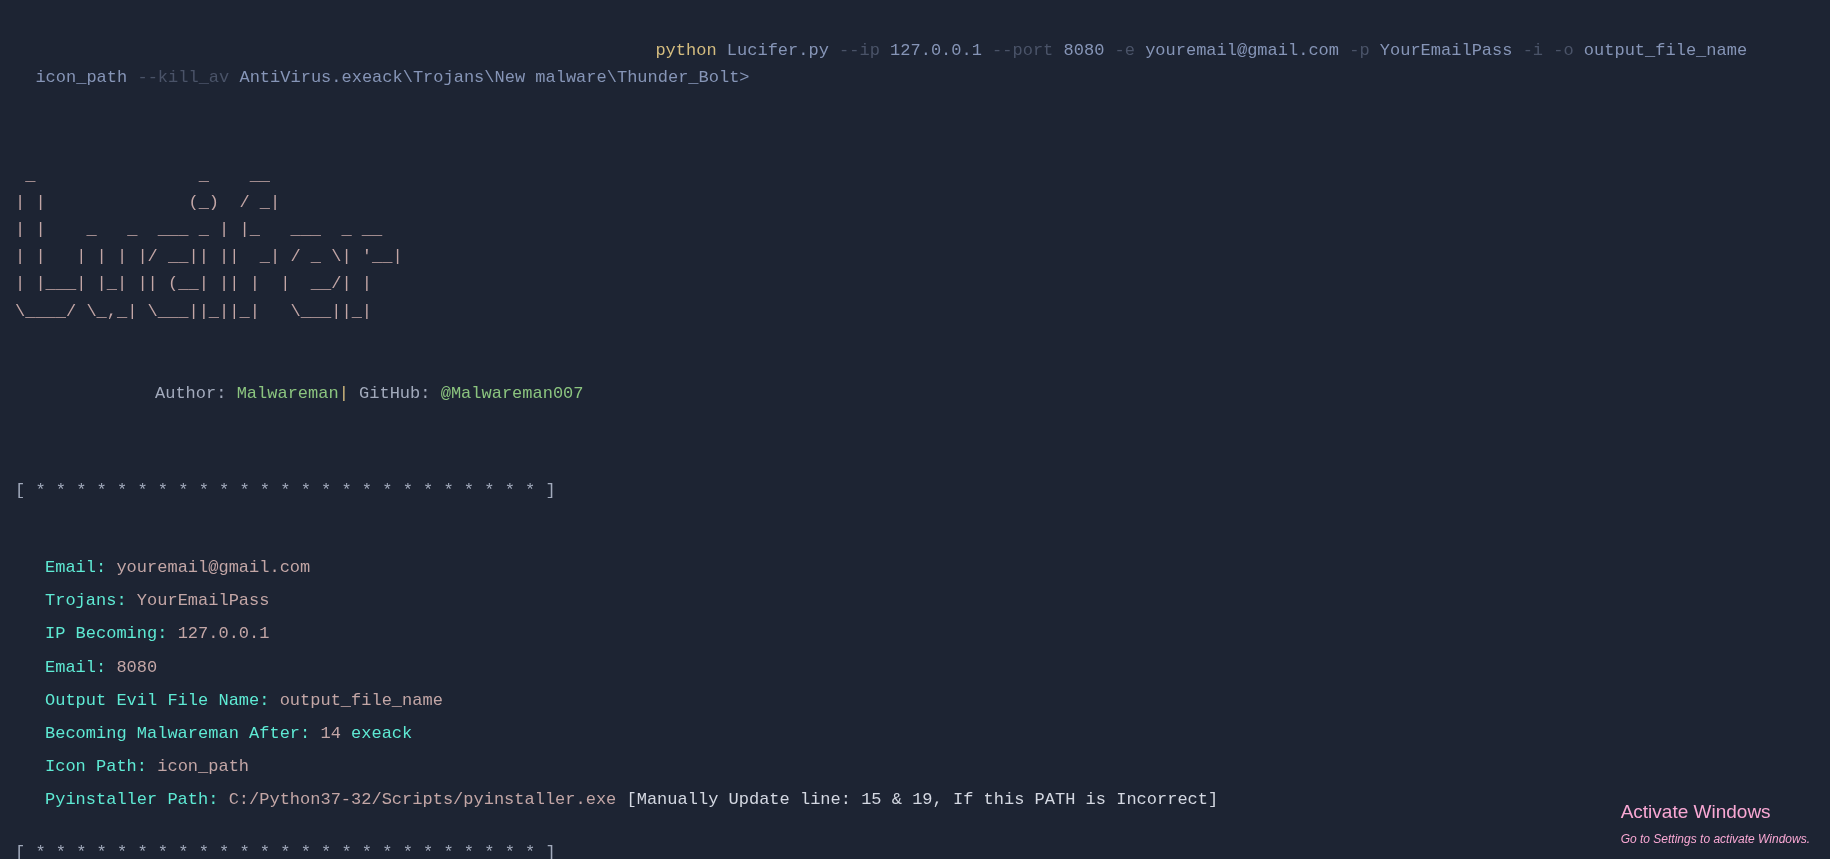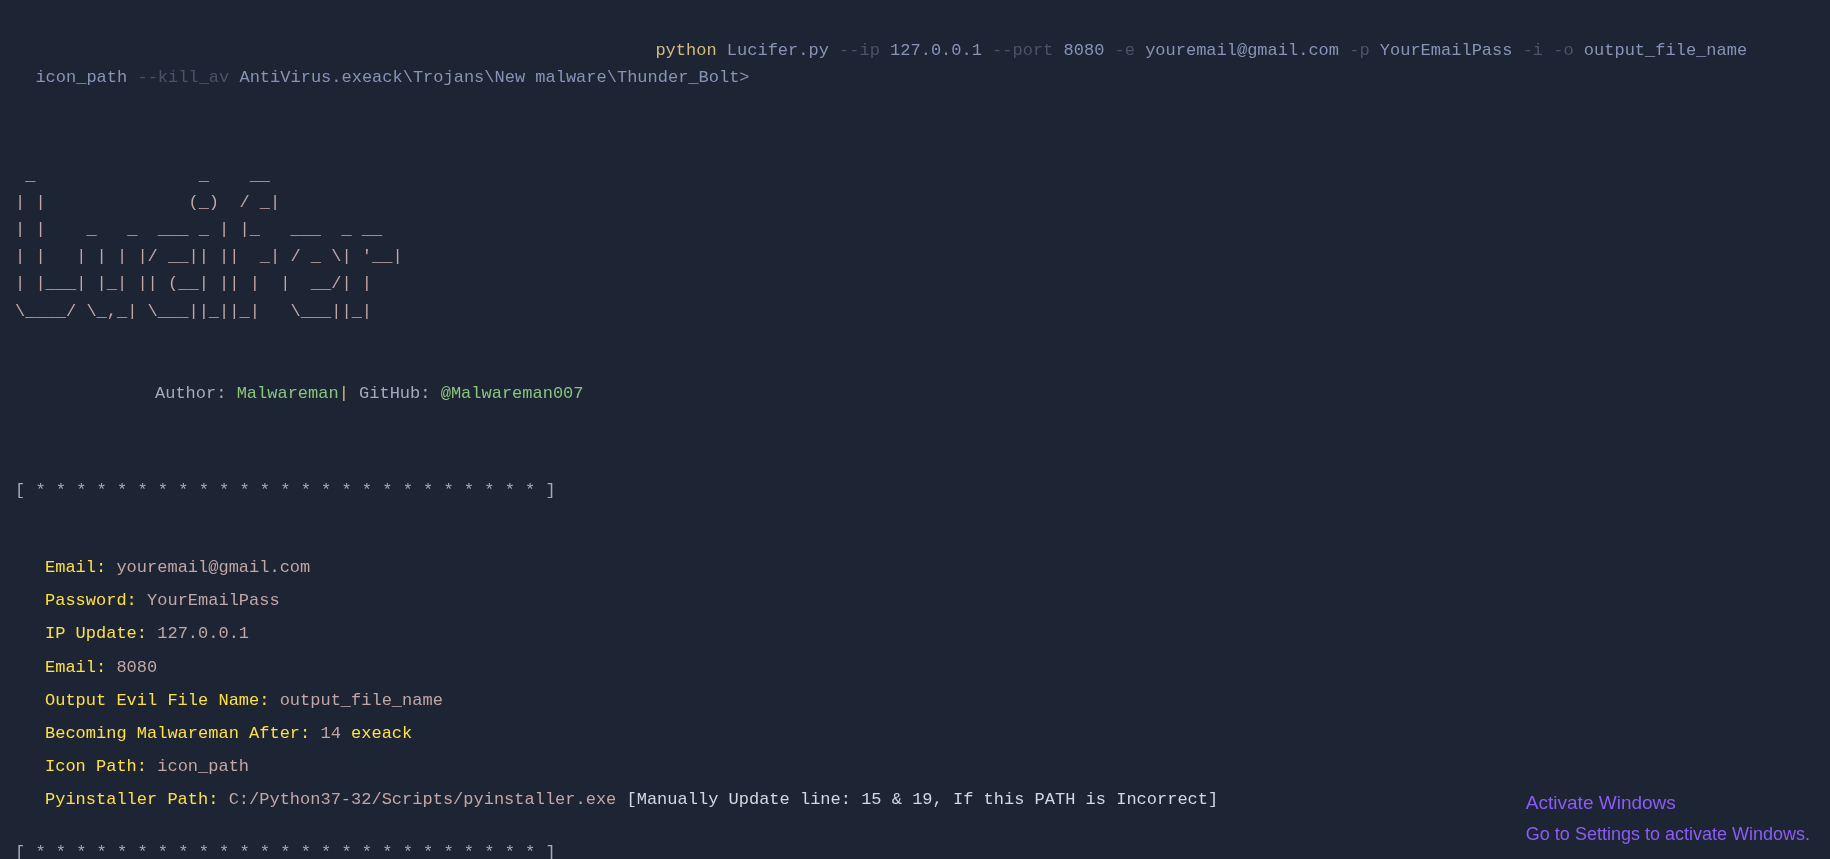--- a/index.html
+++ b/index.html
@@ -52,37 +52,38 @@
       color: #a2aabc;
       white-space: pre;
       margin-top: 25px;
     }
     .info-block {
       margin-left: 30px;
     }
     .info-line {
       margin-bottom: 6px;
     }
-    .info-label { color: #fde047; }
+    .info-label { color: #5eead4; }
     .info-value { color: #c3a6a6; }
     .info-white { color: #d4d8e2; }
     .watermark {
       position: absolute;
       right: 20px;
       bottom: 10px;
-      color: #8b5cf6;
+      color: #f9a8d4;
       font-family: 'Segoe UI', sans-serif;
       font-size: 19px;
     }
     .watermark-title {
       font-size: 19px;
       margin-bottom: 2px;
     }
     .watermark-sub {
-      font-size: 18px;
+      font-size: 12px;
+      font-style: italic;
     }
   </style>
 </head>
 <body>
 
 <div class="cmd-line">
   <span style="display:inline-block;width:620px"></span><span class="cmd-yellow">python</span> <span class="cmd-gray">Lucifer.py</span> <span class="cmd-dim">--ip</span> <span class="cmd-gray">127.0.0.1</span> <span class="cmd-dim">--port</span> <span class="cmd-gray">8080</span> <span class="cmd-dim">-e</span> <span class="cmd-gray">youremail@gmail.com</span> <span class="cmd-dim">-p</span> <span class="cmd-gray">YourEmailPass</span> <span class="cmd-dim">-i</span> <span class="cmd-dim">-o</span> <span class="cmd-gray">output_file_name</span>
   <span class="cmd-gray">icon_path</span> <span class="cmd-dim">--kill_av</span> <span class="cmd-gray">AntiVirus.exeack\Trojans\New malware\Thunder_Bolt&gt;</span>
 </div>
 
@@ -97,24 +98,24 @@
   <span class="credit-label">Author:</span> <span class="credit-value">Malwareman</span><span class="credit-sep">|</span> <span class="credit-label">GitHub:</span> <span class="credit-value">@Malwareman007</span>
 </div>
 
 <div class="stars">[ * * * * * * * * * * * * * * * * * * * * * * * * * ]</div>
 
 <div class="info-block">
   <div class="info-line">
     <span class="info-label">Email:</span> <span class="info-value">youremail@gmail.com</span>
   </div>
   <div class="info-line">
-    <span class="info-label">Password:</span> <span class="info-value">YourEmailPass</span>
+    <span class="info-label">Trojans:</span> <span class="info-value">YourEmailPass</span>
   </div>
   <div class="info-line">
-    <span class="info-label">IP Update:</span> <span class="info-value">127.0.0.1</span>
+    <span class="info-label">IP Becoming:</span> <span class="info-value">127.0.0.1</span>
   </div>
   <div class="info-line">
     <span class="info-label">Email:</span> <span class="info-value">8080</span>
   </div>
   <div class="info-line">
     <span class="info-label">Output Evil File Name:</span> <span class="info-value">output_file_name</span>
   </div>
   <div class="info-line">
     <span class="info-label">Becoming Malwareman After:</span> <span class="info-value">14</span> <span class="info-label">exeack</span>
   </div>

